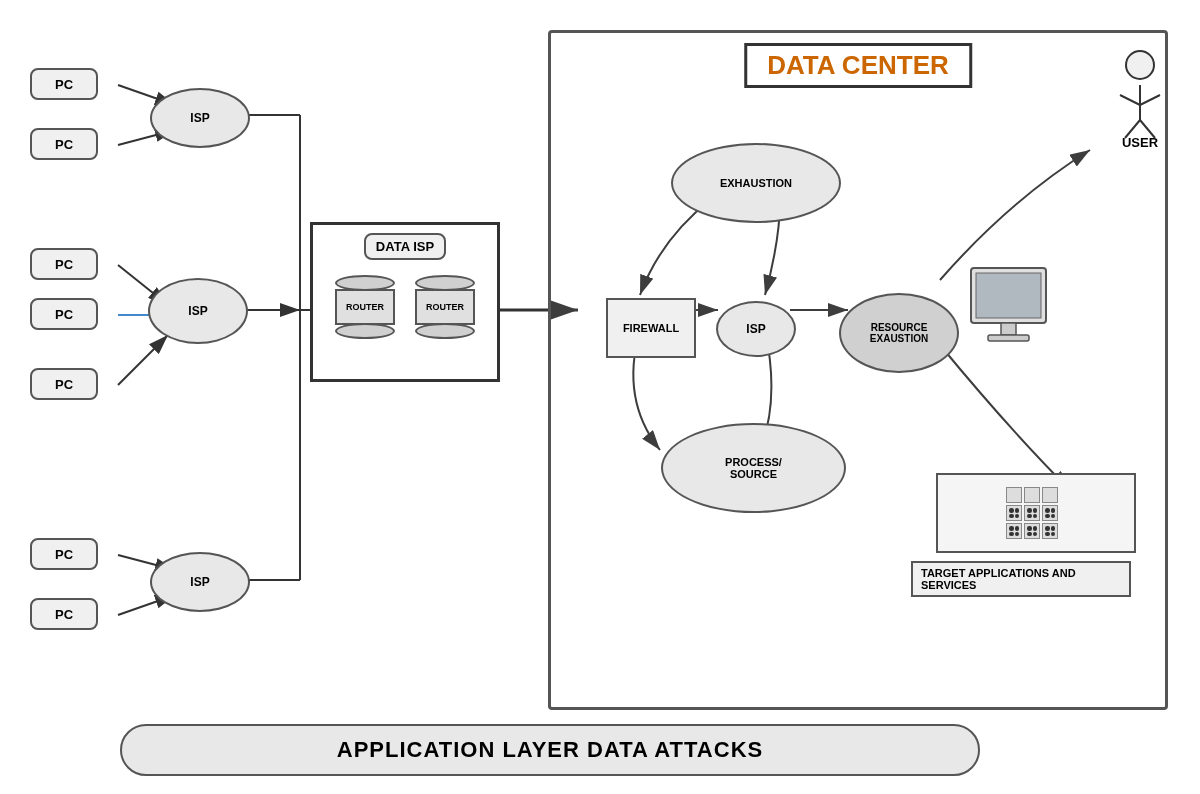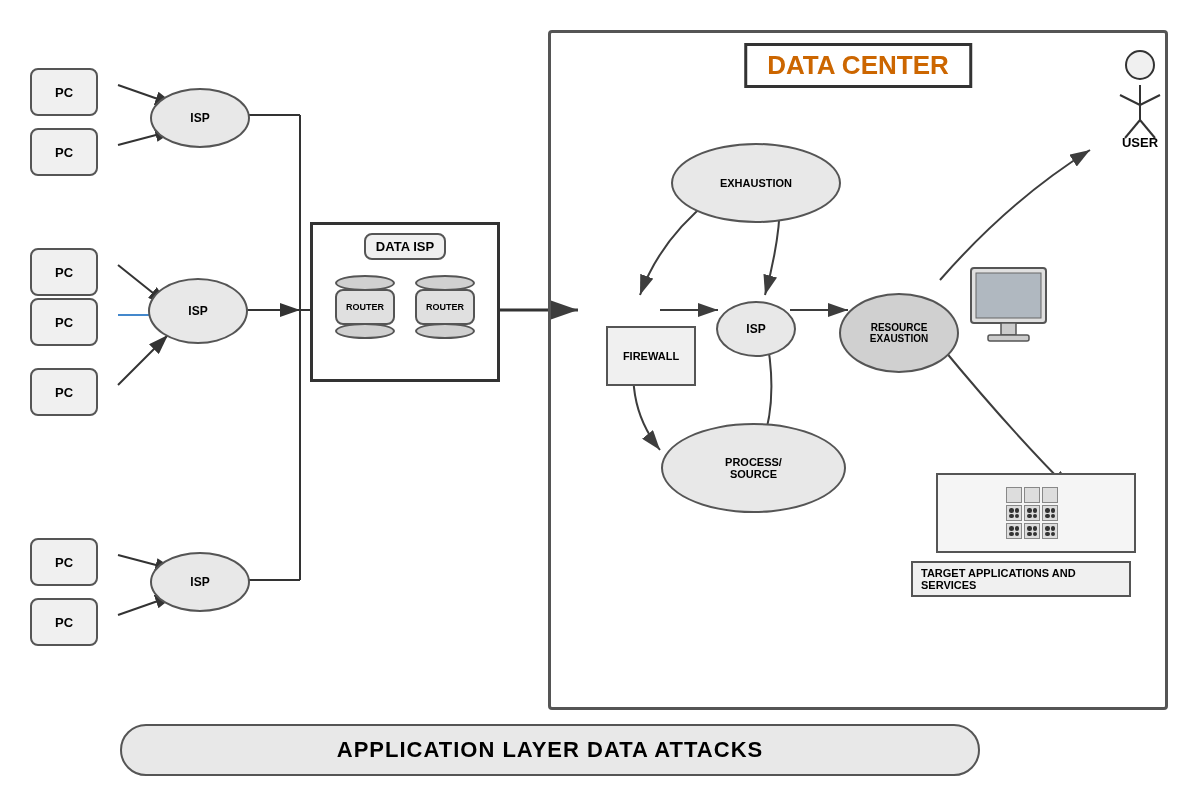--- a/index.html
+++ b/index.html
@@ -25,21 +25,21 @@
       pointer-events: none;
     }
 
     
     .pc-box {
       position: absolute;
       background: #f0f0f0;
       border: 2px solid #555;
       border-radius: 8px;
       width: 68px;
-      height: 48px;
+      height: 32px;
       display: flex;
       align-items: center;
       justify-content: center;
       font-size: 13px;
       font-weight: bold;
     }
 
     
     .isp-ellipse {
       position: absolute;
@@ -72,21 +72,21 @@
       border: 2px solid #555;
       border-radius: 8px;
       padding: 4px 10px;
       font-size: 13px;
       font-weight: bold;
       margin-bottom: 10px;
     }
     .cyl-body {
       background: #e0e0e0;
       border: 2px solid #555;
-      border-radius: 8px;
+      border-radius: 0;
       width: 60px;
       height: 36px;
       position: relative;
       display: flex;
       align-items: center;
       justify-content: center;
       font-size: 10px;
       font-weight: bold;
     }
     .cyl-top {
@@ -327,21 +327,21 @@
   <div class="data-center-box" style="left:548px; top:30px; width:620px; height:680px;">
 
     <div class="data-center-title">
       <span>DATA CENTER</span>
     </div>
 
     <div class="exhaustion-ellipse" style="left:120px; top:110px; width:170px; height:80px;">
       <span>EXHAUSTION</span>
     </div>
 
-    <div class="fw-box" style="left:55px; top:265px; width:90px; height:60px;margin-top:28px;">
+    <div class="fw-box" style="left:55px; top:265px; width:90px; height:60px;">
       <span>FIREWALL</span>
     </div>
 
     <div class="dc-isp-ellipse" style="left:165px; top:268px; width:80px; height:56px;">
       <span>ISP</span>
     </div>
 
     <div class="exhaustion-ellipse" style="left:110px; top:390px; width:185px; height:90px;">
       <span style="white-space:pre-line; text-align:center;">PROCESS/
 SOURCE</span>

